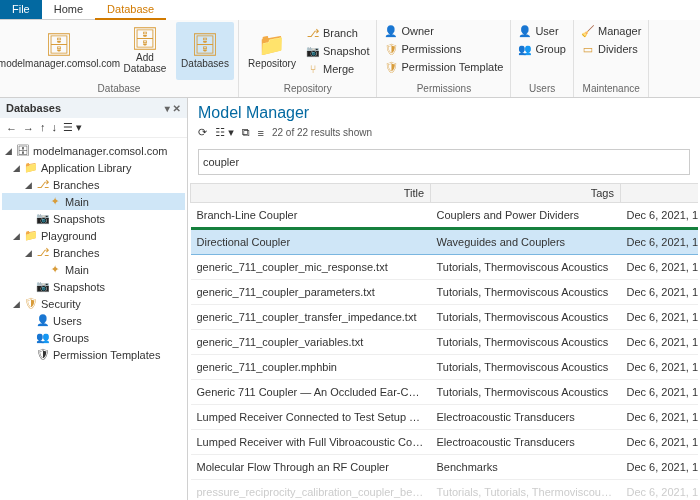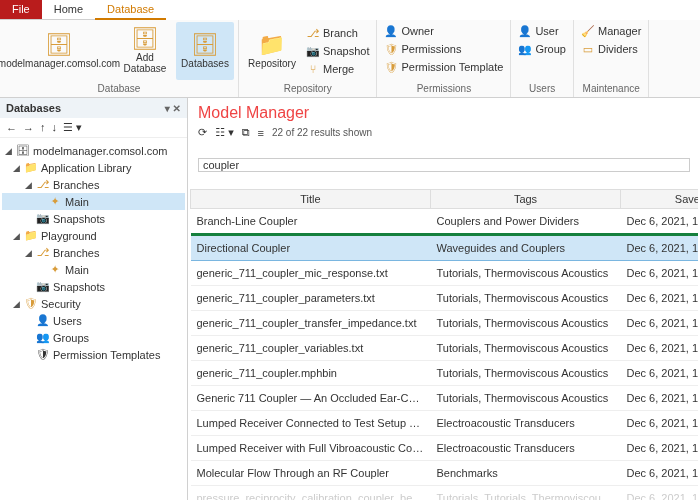--- a/index.html
+++ b/index.html
@@ -1,19 +1,19 @@
 <!DOCTYPE html>
 <html><head>
 <meta charset="utf-8">
 <style>
 *{box-sizing:border-box;margin:0;padding:0;font-family:"Segoe UI",Tahoma,sans-serif;font-size:11px;color:#333}
 body{width:700px;height:500px;background:#fff;overflow:hidden;display:flex;flex-direction:column}
 .menubar{display:flex;height:20px}
 .menutab{padding:3px 12px;background:#fff;color:#333;border-bottom:1px solid #d0d0d0}
-.menutab.file{background:#b91c1c;color:#fff}
+.menutab.file{background:#0369a1;color:#fff}
 .menutab.active{color:#d17a00;border-bottom:2px solid #d17a00}
 .ribbon{display:flex;border-bottom:1px solid #d0d0d0;background:#fafafa;height:78px}
 .rgroup{display:flex;flex-direction:column;justify-content:space-between;border-right:1px solid #e0e0e0;padding:2px 4px}
 .rgroup-row{display:flex;gap:2px}
 .rbtn-big{display:flex;flex-direction:column;align-items:center;justify-content:center;width:58px;height:58px;padding:2px;border-radius:2px}
 .rbtn-big.sel{background:#cfe6f7}
 .rbtn-big .ic{font-size:22px;line-height:1;color:#d89c3a}
 .rbtn-big .lbl{font-size:10px;text-align:center;line-height:1.1;margin-top:2px}
 .rbtn-sm{display:flex;align-items:center;gap:3px;height:18px;padding:0 3px;font-size:10px;white-space:nowrap}
 .rbtn-sm .ic{width:14px;text-align:center;color:#d89c3a}
@@ -23,27 +23,27 @@
 .side-h{background:#eef3f7;color:#2b5a84;font-weight:600;font-size:13px;padding:4px 6px;display:flex;justify-content:space-between;align-items:center}
 .side-h .pin{font-size:10px;color:#666}
 .side-tb{display:flex;gap:6px;padding:3px 6px;border-bottom:1px solid #eee;color:#2b5a84}
 .tree{padding:4px 2px;overflow:auto;flex:1}
 .tn{display:flex;align-items:center;gap:3px;height:17px;padding:0 2px;white-space:nowrap}
 .tn .tw{width:9px;text-align:center;color:#555;font-size:9px}
 .tn .ti{width:14px;text-align:center}
 .tn.sel{background:#cfe6f7}
 .l1{padding-left:10px}.l2{padding-left:22px}.l3{padding-left:34px}
 .main{flex:1;display:flex;flex-direction:column;min-width:0}
-.main-h{color:#ef4444;font-size:16px;font-weight:400;padding:6px 10px 2px}
+.main-h{color:#0369a1;font-size:16px;font-weight:400;padding:6px 10px 2px}
 .main-tb{display:flex;align-items:center;gap:8px;padding:2px 10px;color:#2b5a84}
 .main-tb .cnt{color:#555;font-size:10px}
-.search{margin:17px 10px;border:1px solid #ccc;padding:0 4px;font-size:11px;color:#333}
+.search{margin:8px 10px;border:1px solid #ccc;padding:6px 4px;font-size:11px;color:#333}
 .grid{flex:1;overflow:hidden;margin:0 2px}
 table{width:100%;border-collapse:collapse}
-th{background:#f4f4f4;border:1px solid #ddd;text-align:center;padding:3px 6px;font-weight:400;font-size:11px;color:#333}
+th{background:#f4f4f4;border:1px solid #ddd;text-align:right;padding:3px 6px;font-weight:400;font-size:11px;color:#333}
 td{border-bottom:1px solid #eee;padding:6px 6px;white-space:nowrap;overflow:hidden;text-overflow:ellipsis;font-size:11px}
 tr.selrow td{background:#cfe6f7;border-top:3px solid #15803d;border-bottom:1px solid #7ab6e0}
 tr.fade td{color:#ccc}
 .col-title{width:240px;max-width:240px}
 .col-tags{width:190px;max-width:190px}
 .col-saved{width:160px;max-width:160px}
 </style>
 </head>
 <body>
 

